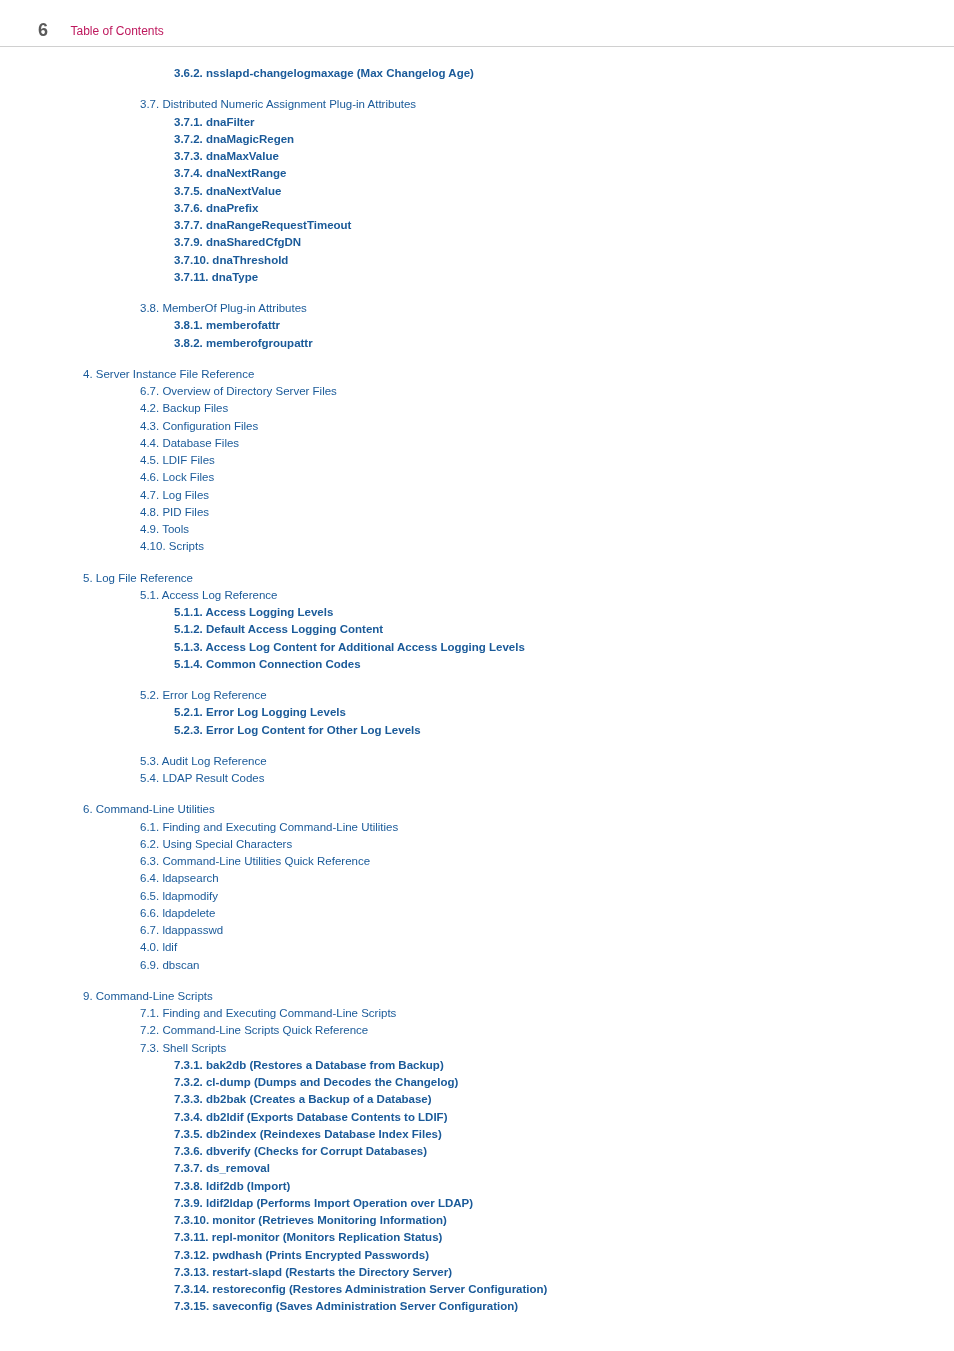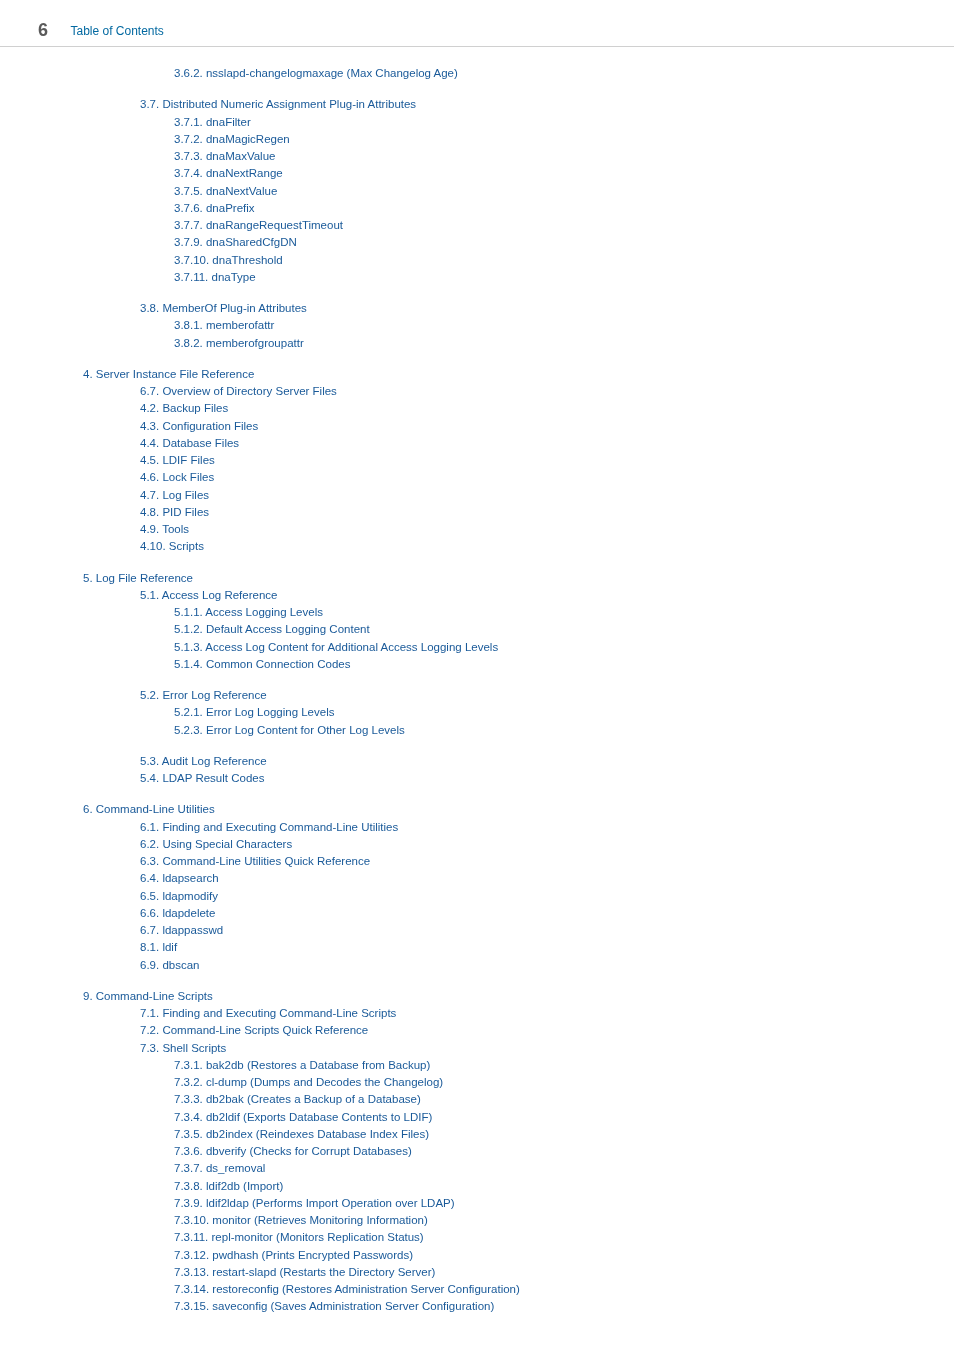--- a/index.html
+++ b/index.html
@@ -17,37 +17,37 @@
   .page-number {
     font-size: 18px;
     font-weight: bold;
     color: #5a5a5a;
     display: inline-block;
     margin-right: 18px;
     vertical-align: middle;
   }
   .page-title {
     font-size: 12px;
-    color: #0369a1;
+    color: #be185d;
     display: inline-block;
     vertical-align: middle;
   }
   .toc-content {
     padding: 0 38px 30px 38px;
     font-size: 11.5px;
     line-height: 1.5;
   }
   a.toc-link {
     color: #1a5a99;
     text-decoration: none;
     cursor: pointer;
   }
   .indent-1 { margin-left: 45px; }
   .indent-2 { margin-left: 102px; }
-  .indent-3 { margin-left: 136px; }
+  .indent-3 { margin-left: 136px; font-weight: bold; }
   .group-gap {
     margin-top: 14px;
   }
   .toc-line {
     display: block;
   }
 </style>
 </head>
 <body>
 
@@ -95,21 +95,21 @@
     <div class="toc-line indent-2 group-gap"><a class="toc-link">5.3. Audit Log Reference</a></div>
     <div class="toc-line indent-2"><a class="toc-link">5.4. LDAP Result Codes</a></div>
     <div class="toc-line indent-1 group-gap"><a class="toc-link">6. Command-Line Utilities</a></div>
     <div class="toc-line indent-2"><a class="toc-link">6.1. Finding and Executing Command-Line Utilities</a></div>
     <div class="toc-line indent-2"><a class="toc-link">6.2. Using Special Characters</a></div>
     <div class="toc-line indent-2"><a class="toc-link">6.3. Command-Line Utilities Quick Reference</a></div>
     <div class="toc-line indent-2"><a class="toc-link">6.4. ldapsearch</a></div>
     <div class="toc-line indent-2"><a class="toc-link">6.5. ldapmodify</a></div>
     <div class="toc-line indent-2"><a class="toc-link">6.6. ldapdelete</a></div>
     <div class="toc-line indent-2"><a class="toc-link">6.7. ldappasswd</a></div>
-    <div class="toc-line indent-2"><a class="toc-link">8.1. ldif</a></div>
+    <div class="toc-line indent-2"><a class="toc-link">4.0. ldif</a></div>
     <div class="toc-line indent-2"><a class="toc-link">6.9. dbscan</a></div>
     <div class="toc-line indent-1 group-gap"><a class="toc-link">9. Command-Line Scripts</a></div>
     <div class="toc-line indent-2"><a class="toc-link">7.1. Finding and Executing Command-Line Scripts</a></div>
     <div class="toc-line indent-2"><a class="toc-link">7.2. Command-Line Scripts Quick Reference</a></div>
     <div class="toc-line indent-2"><a class="toc-link">7.3. Shell Scripts</a></div>
     <div class="toc-line indent-3"><a class="toc-link">7.3.1. bak2db (Restores a Database from Backup)</a></div>
     <div class="toc-line indent-3"><a class="toc-link">7.3.2. cl-dump (Dumps and Decodes the Changelog)</a></div>
     <div class="toc-line indent-3"><a class="toc-link">7.3.3. db2bak (Creates a Backup of a Database)</a></div>
     <div class="toc-line indent-3"><a class="toc-link">7.3.4. db2ldif (Exports Database Contents to LDIF)</a></div>
     <div class="toc-line indent-3"><a class="toc-link">7.3.5. db2index (Reindexes Database Index Files)</a></div>

